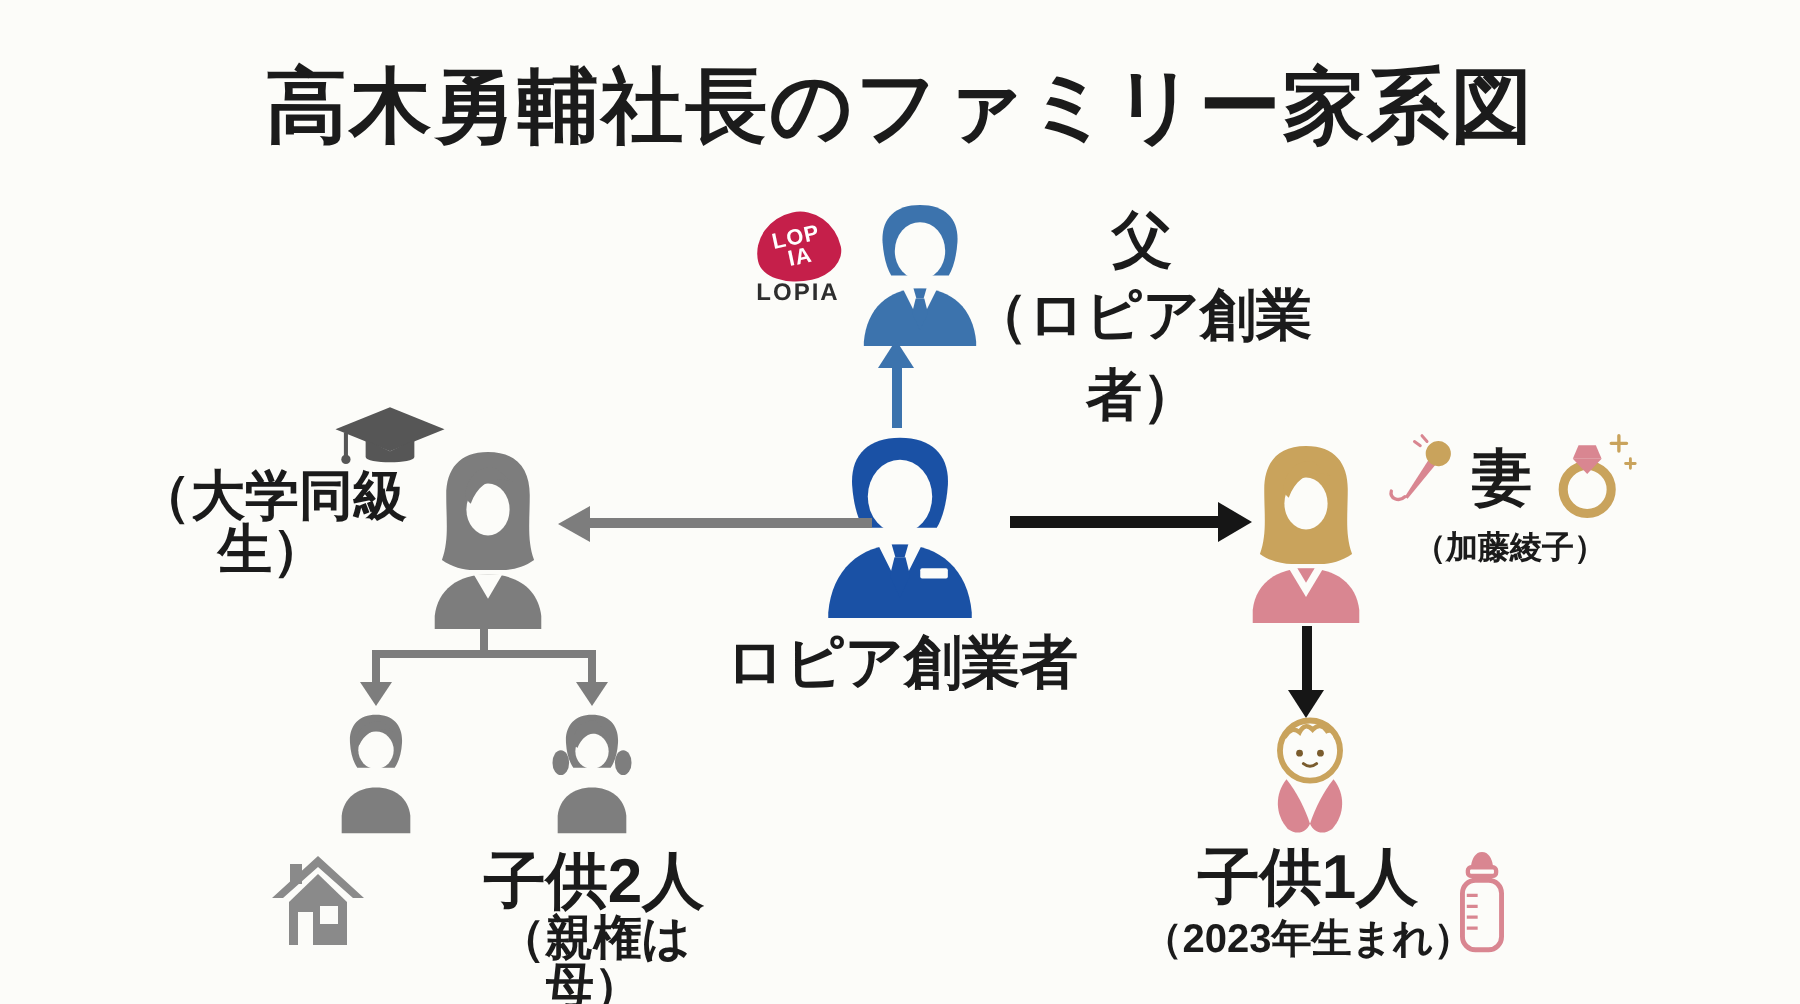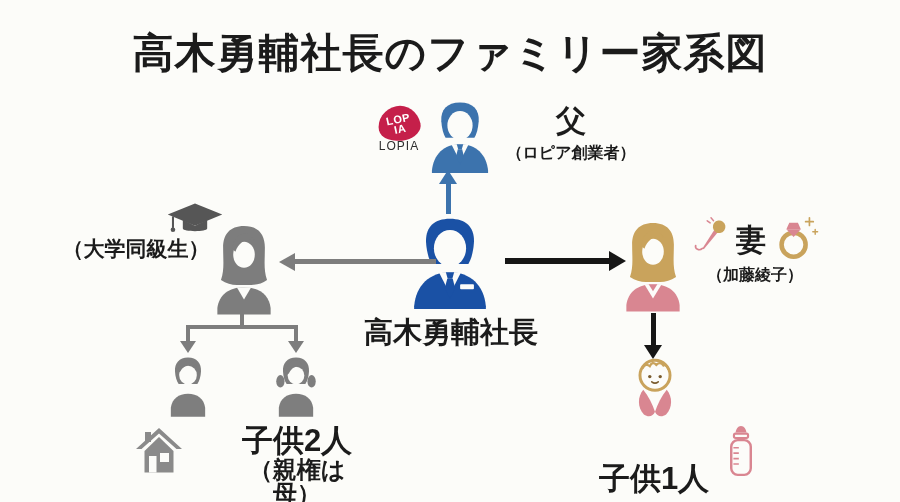--- a/index.html
+++ b/index.html
@@ -18,46 +18,46 @@
   
   .title{
     left:0;top:26px;width:900px;text-align:center;
     font-size:41px;font-weight:bold;letter-spacing:1px;
   }
 
   
   .label-block{position:absolute;text-align:center;font-weight:bold;}
   .father-block{left:483px;top:104px;width:176px;}
   .father-block .nm{font-size:30px;line-height:34px;}
-  .father-block .sub{font-size:16px;line-height:30px;}
+  .father-block .sub{font-size:28px;line-height:40px;}
   .president-block{left:331px;top:316px;width:240px;font-size:29px;line-height:33px;}
   .exwife-block{left:48px;top:235px;width:176px;}
   .exwife-block .nm{font-size:28px;line-height:32px;}
-  .exwife-block .sub{font-size:21px;line-height:27px;}
+  .exwife-block .sub{font-size:27px;line-height:27px;}
   .wife-name{left:731px;top:222px;width:40px;text-align:center;font-weight:bold;font-size:30px;line-height:36px;position:absolute;}
   .wife-sub{left:678px;top:261px;width:154px;text-align:center;font-weight:bold;font-size:16px;line-height:28px;position:absolute;}
   .exkids-block{left:186px;top:423px;width:126px;margin-left:48px;}
   .exkids-block .nm{font-size:31px;line-height:35px;}
   .exkids-block .sub{font-size:24px;line-height:24px;}
-  .newkid-block{left:570px;top:421px;width:168px;margin-top:40px;}
+  .newkid-block{left:570px;top:421px;width:168px;}
   .newkid-block .nm{font-size:31px;line-height:36px;}
   .newkid-block .sub{font-size:20px;line-height:26px;}
 
   
   .lopia-badge{
     position:absolute;left:378px;top:106px;width:42px;height:35px;
     background:#c51f4a;transform:rotate(-12deg);
     border-radius:52% 48% 42% 58% / 58% 62% 38% 42%;
     color:#fff;font-weight:bold;font-size:11px;line-height:10px;
     display:flex;flex-direction:column;align-items:center;justify-content:center;
     letter-spacing:.5px;
   }
   .lopia-caption{
     position:absolute;left:366px;top:139px;width:66px;text-align:center;
-    font-size:12px;font-weight:normal;color:#2e2e2e;letter-spacing:1px;
+    font-size:12px;font-weight:bold;color:#2e2e2e;letter-spacing:1px;
   }
 
   svg{display:block;}
 </style>
 </head>
 <body>
 
 <div class="canvas">
 
   <div class="abs title">高木勇輔社長のファミリー家系図</div>
@@ -87,21 +87,21 @@
 
   <svg class="abs" style="left:404px;top:216px;" width="92" height="94" viewBox="0 0 100 100">
     <path d="M50 2 C32 2 23 12 24 28 C24.7 38 27 46 30 51 L70 51 C73 46 75.3 38 76 28 C77 12 68 2 50 2 Z" fill="#1a51a5"></path>
     <ellipse cx="50" cy="34" rx="17.5" ry="20" fill="#fcfcf9"></ellipse>
     <path d="M50 60 C28 60 13 74 11 97 L11 100 L89 100 L89 97 C87 74 72 60 50 60 Z" fill="#1a51a5"></path>
     <polygon points="38,60 62,60 50,84" fill="#fcfcf9"></polygon>
     <polygon points="45.5,60 54.5,60 52.5,67 47.5,67" fill="#1a51a5"></polygon>
     <polygon points="47,67 53,67 55.5,77 50,89 44.5,77" fill="#1a51a5"></polygon>
     <rect x="61" y="73" width="15" height="5.5" rx="1" fill="#fcfcf9"></rect>
   </svg>
-  <div class="label-block president-block">高木勇輔社長</div>
+  <div class="label-block president-block">ロピア創業者</div>
 
   <div class="tri" style="left:279px;top:253px;border-top:9px solid transparent;border-bottom:9px solid transparent;border-right:16px solid #7d7d7d;"></div>
   <div class="line" style="left:293px;top:259px;width:143px;height:5px;background:#7d7d7d;"></div>
 
   <div class="line" style="left:505px;top:258px;width:106px;height:6px;background:#161616;"></div>
   <div class="tri" style="left:609px;top:251px;border-top:10px solid transparent;border-bottom:10px solid transparent;border-left:17px solid #161616;"></div>
 
   <svg class="abs" style="left:166px;top:201px;" width="58" height="40" viewBox="0 0 100 64">
     <polygon points="50,2 97,21 50,40 3,21" fill="#565656"></polygon>
     <path d="M29 30 L29 45 C29 51 71 51 71 45 L71 30 L50 40 Z" fill="#565656"></path>
@@ -196,20 +196,21 @@
     <path d="M31 17 Q36 9 42 14 Q46 6 52 12 Q58 6 63 13 Q68 11 70 18" fill="none" stroke="#c9a35c" stroke-width="3.5" stroke-linecap="round"></path>
     <circle cx="42" cy="30" r="2.6" fill="#7a5c2e"></circle>
     <circle cx="58" cy="30" r="2.6" fill="#7a5c2e"></circle>
     <path d="M45 38 Q50 42 55 38" fill="none" stroke="#7a5c2e" stroke-width="2.4" stroke-linecap="round"></path>
     <path d="M32 50 C23 61 23 77 33 88 C40 93 47 91 50 84 C46 72 40 60 32 50 Z" fill="#d98691"></path>
     <path d="M68 50 C77 61 77 77 67 88 C60 93 53 91 50 84 C54 72 60 60 68 50 Z" fill="#d98691"></path>
   </svg>
 
   <div class="label-block newkid-block">
     <div class="nm">子供1人</div>
+    <div class="sub">（2023年生まれ）</div>
   </div>
 
   <svg class="abs" style="left:722px;top:422px;" width="38" height="58" viewBox="0 0 70 100">
     <path d="M35 4 C29 4 26 10 25 16 L45 16 C44 10 41 4 35 4 Z" fill="#d98691"></path>
     <rect x="22" y="18" width="26" height="8" rx="3" fill="none" stroke="#d98691" stroke-width="4"></rect>
     <rect x="17" y="30" width="36" height="64" rx="12" fill="none" stroke="#d98691" stroke-width="4.5"></rect>
     <path d="M21 44 h10 M21 54 h10 M21 64 h10 M21 74 h10" stroke="#d98691" stroke-width="3"></path>
   </svg>
 
 </div>

